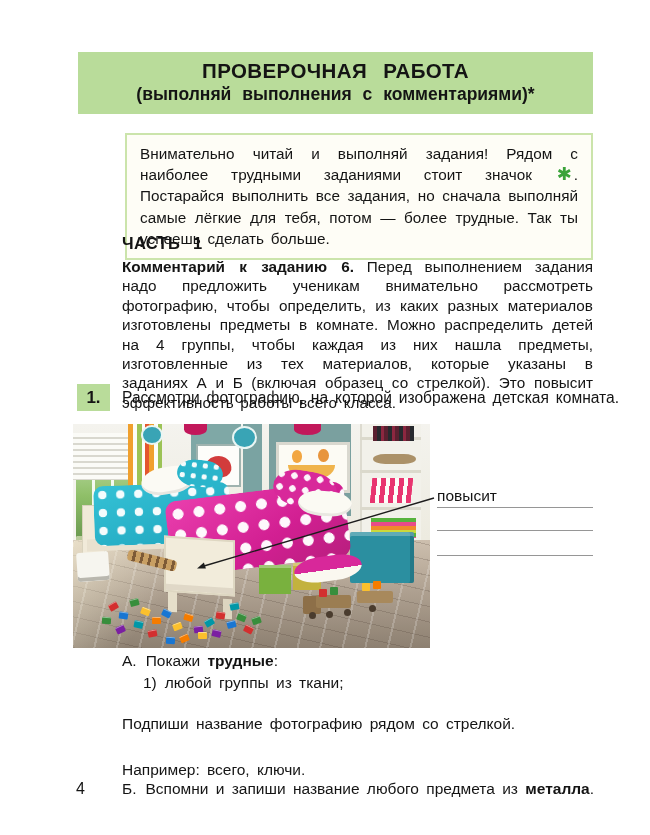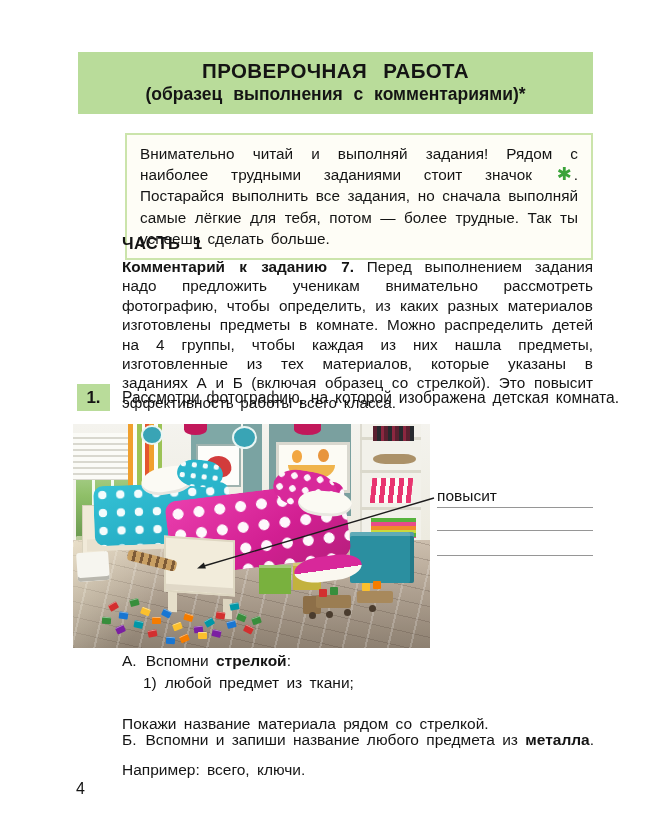--- a/index.html
+++ b/index.html
@@ -138,29 +138,29 @@
   
   .page-number{position:absolute;left:76px;top:780px;font-size:16px;}
 </style>
 </head>
 <body>
 
 <div class="page">
 
   <div class="title-box">
     <div class="title-line1">ПРОВЕРОЧНАЯ РАБОТА</div>
-    <div class="title-line2">(образец выполнения с комментариями)*</div>
+    <div class="title-line2">(выполняй выполнения с комментариями)*</div>
   </div>
 
   <div class="instr-box"><span>Внимательно читай и выполняй задания! Рядом с наиболее трудными заданиями стоит значок</span>
     <span class="asterisk">✱</span><span>. Постарайся выполнить все задания, но сначала выполняй самые лёгкие для тебя, потом — более трудные. Так ты успеешь сделать больше.</span></div>
 
   <div class="part-heading">ЧАСТЬ 1</div>
 
-  <div class="comment"><b>Комментарий к заданию 7.</b>
+  <div class="comment"><b>Комментарий к заданию 6.</b>
     <span>Перед выполнением задания надо предложить ученикам внимательно рассмотреть фотографию, чтобы определить, из каких разных материалов изготовлены предметы в комнате. Можно распределить детей на 4 группы, чтобы каждая из них нашла предметы, изготовленные из тех материалов, которые указаны в заданиях А и Б (включая образец со стрелкой). Это повысит эффективность работы всего класса.</span></div>
 
   <div class="task-row">
     <div class="task-badge">1.</div>
     <div class="task-text">Рассмотри фотографию, на которой изображена детская комната.</div>
   </div>
 
   <div class="photo">
     <div class="ph-wall"></div>
     <div class="ph-panel1"></div>
@@ -254,28 +254,28 @@
   <svg class="arrow-svg" viewBox="0 0 650 835">
     <line x1="434" y1="498" x2="204" y2="566" stroke="#1c1c1c" stroke-width="1.4"></line>
     <polygon points="197,568.4 205.9,568.6 203.9,562.4" fill="#1c1c1c"></polygon>
   </svg>
 
   <div class="arrow-label">повысит</div>
   <div class="answer-line" style="top:507px"></div>
   <div class="answer-line" style="top:530px"></div>
   <div class="answer-line" style="top:555px"></div>
 
-  <div class="txt" style="left:122px;top:652px"><span class="letter-gap">А.</span><span>Вспомни</span>
-    <b>стрелкой</b><span>:</span></div>
-
-  <div class="txt" style="left:143px;top:674px"><span class="num-gap">1)</span><span>любой предмет из ткани;</span></div>
-
-
-  <div class="txt" style="left:122px;top:715px">Покажи название материала рядом со стрелкой.</div>
-
-  <div class="txt" style="left:122px;top:731px"><span class="letter-gap">Б.</span><span>Вспомни и запиши название любого предмета из</span>
+  <div class="txt" style="left:122px;top:652px"><span class="letter-gap">А.</span><span>Покажи</span>
+    <b>трудные</b><span>:</span></div>
+
+  <div class="txt" style="left:143px;top:674px"><span class="num-gap">1)</span><span>любой группы из ткани;</span></div>
+
+
+  <div class="txt" style="left:122px;top:715px">Подпиши название фотографию рядом со стрелкой.</div>
+
+  <div class="txt" style="left:122px;top:780px"><span class="letter-gap">Б.</span><span>Вспомни и запиши название любого предмета из</span>
     <b>металла</b><span>.</span></div>
 
   <div class="txt" style="left:122px;top:761px">Например: всего, ключи.</div>
 
   <div class="page-number">4</div>
 
 </div>
 
 </body></html>

